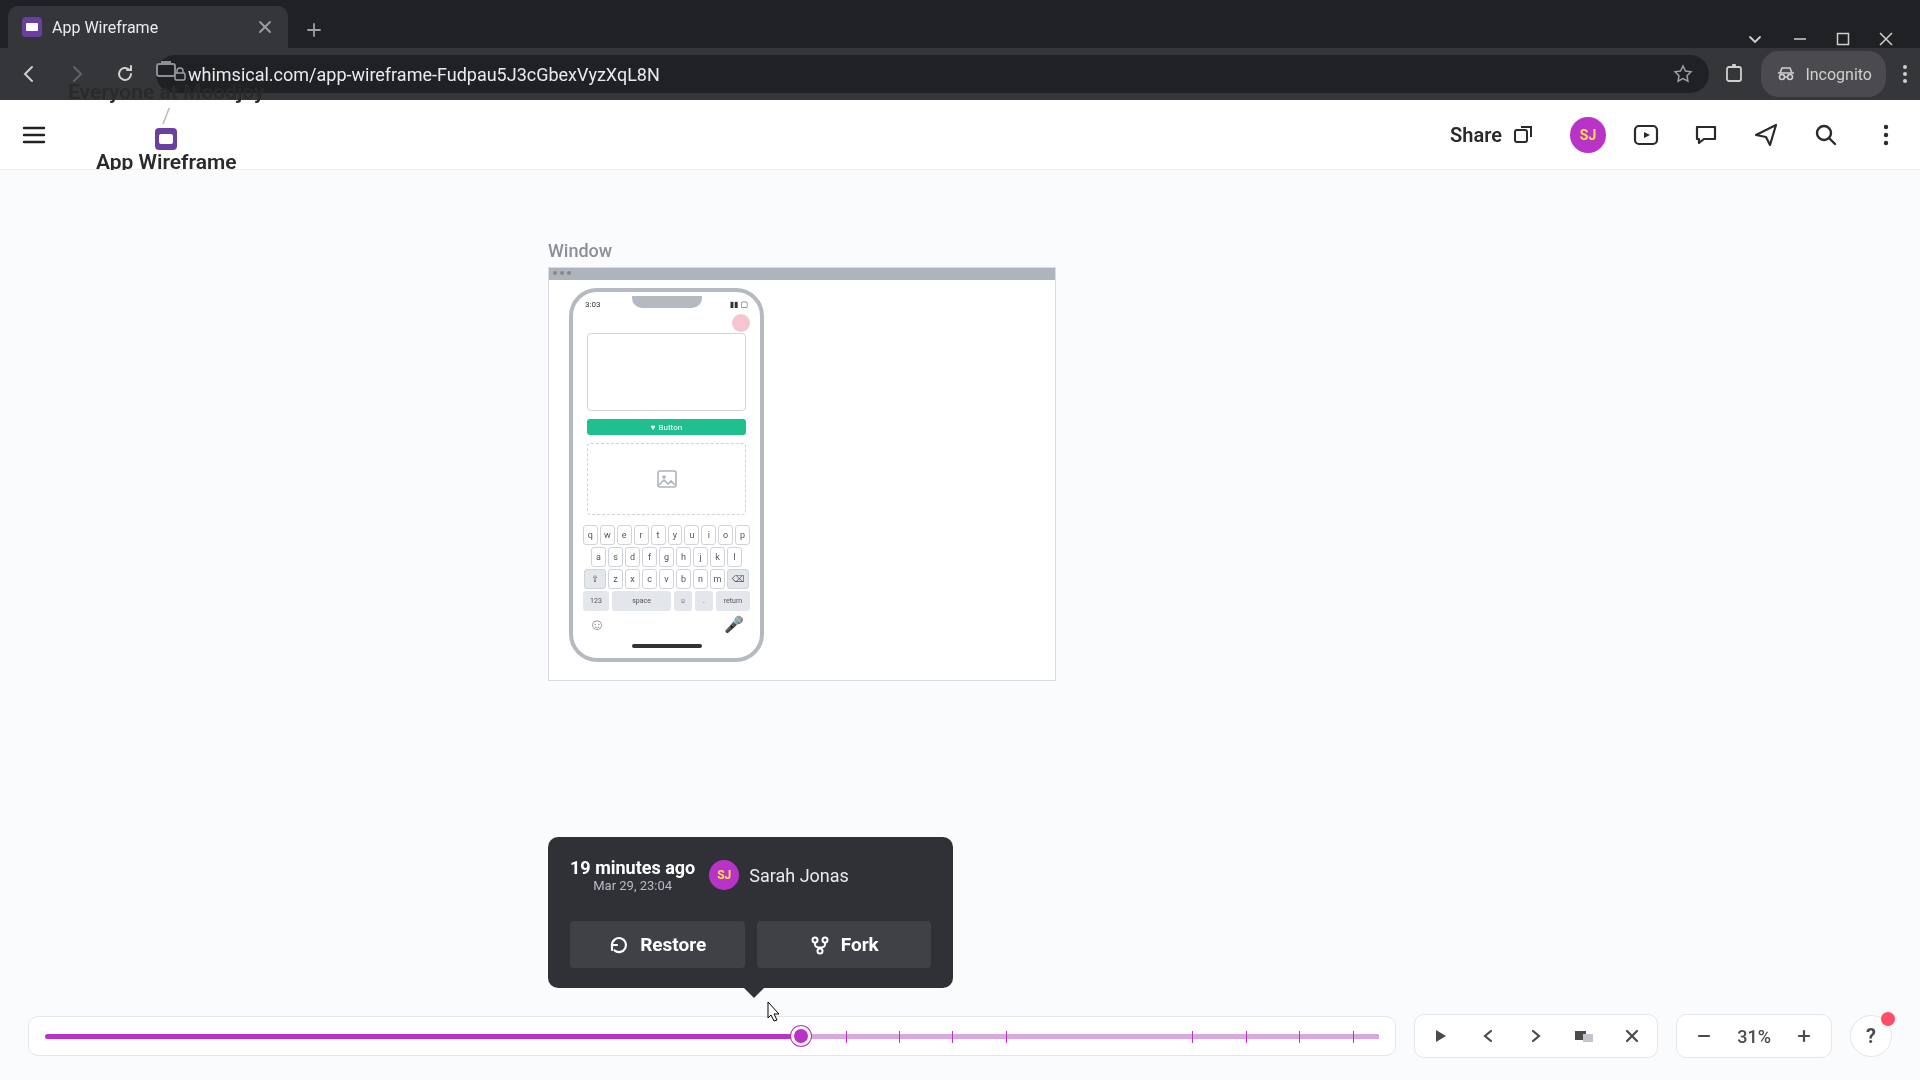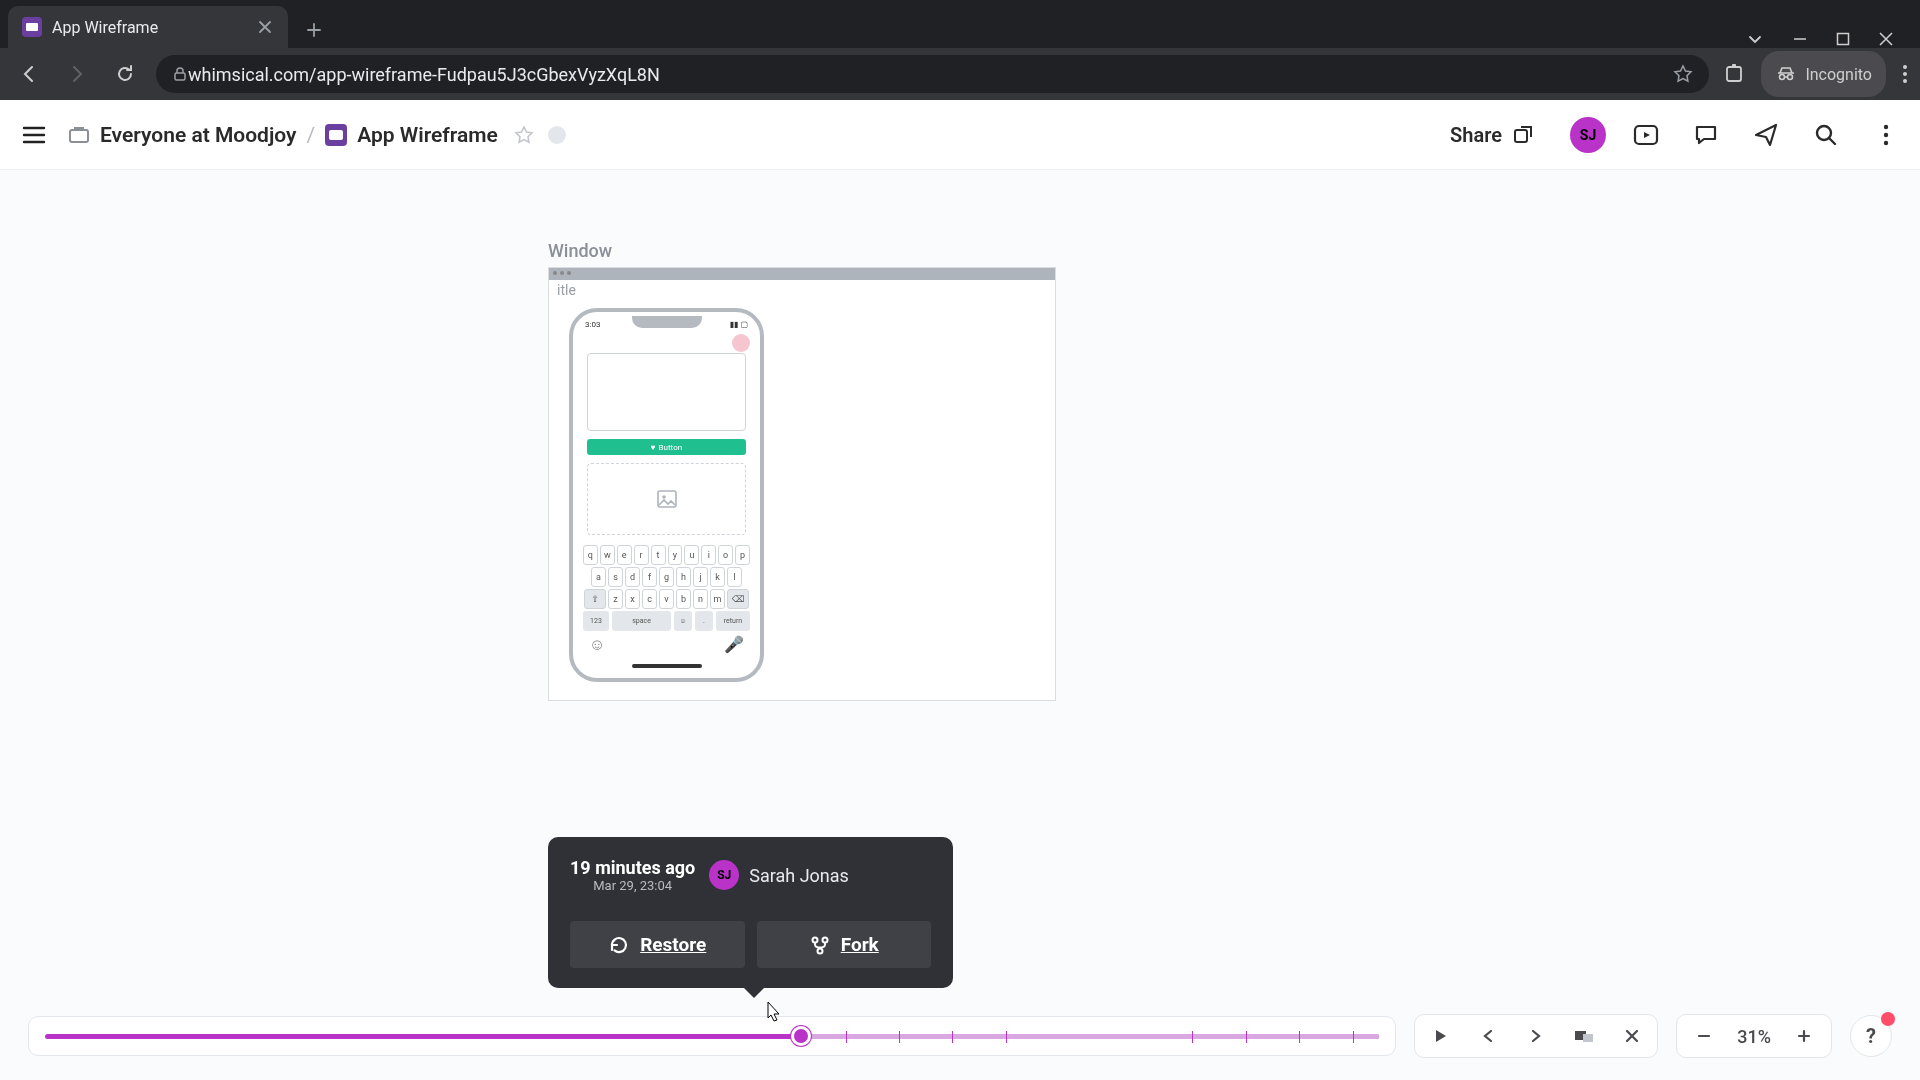--- a/index.html
+++ b/index.html
@@ -23,30 +23,30 @@
   .omnibox { flex:1; height:38px; background:#202124; border-radius:19px; display:flex; align-items:center; padding:4px 16px; color:#e8eaed;}
   .lock { color:#9aa0a6; }
   .url { font-size:18px; color:#e8eaed; flex:1; }
   .star { color:#9aa0a6; cursor:pointer;}
   .addr-right { display:flex; align-items:center; gap:16px; color:#cfcfcf; }
   .incognito-badge { display:flex; align-items:center; gap:8px; background:#4a4a4f; padding:12px 14px; border-radius:18px; font-size:16px;}
   
   
   .app-header { height: 70px; background:#fff; border-bottom:1px solid #eceef0; display:flex; align-items:center; padding:0 14px; gap:14px;}
   .hamburger { width:40px; height:40px; display:flex; align-items:center; justify-content:center; cursor:pointer; color:#222;}
-  .crumb { display:flex; align-items:center; gap:10px; font-size:21px; color:#2a2a2a; font-weight:600;}
+  .crumb { display:flex; align-items:center; font-size:21px; color:#2a2a2a; font-weight:600;flex-direction:column;}
   .crumb .ws-icon { width:22px; height:22px; color:#8a8f98; display:flex; align-items:center; justify-content:center;}
   .crumb .slash { color:#b8bcc2; font-weight:400;}
   .doc-icon { width:22px; height:22px; background:#6b3fa0; border-radius:4px; display:flex; align-items:center; justify-content:center;}
   .doc-icon-inner { width:14px; height:10px; background:#fff; border-radius:2px;}
   .fav-star { color:#c2c6cc; cursor:pointer; margin-left:6px;}
   .synced { width:18px; height:18px; border-radius:50%; background:#e3e6ea; margin-left:4px;}
   .header-right { margin-left:auto; display:flex; align-items:center; gap:20px;}
   .share-btn { display:flex; align-items:center; gap:10px; font-size:20px; font-weight:600; padding:8px 16px; border-radius:8px; cursor:pointer; color:#2a2a2a;}
-  .avatar { width:36px; height:36px; border-radius:50%; background:#b933c8; color:#000000; display:flex; align-items:center; justify-content:center; font-size:14px; font-weight:700;}
+  .avatar { width:36px; height:36px; border-radius:50%; background:#b933c8; color:#fde047; display:flex; align-items:center; justify-content:center; font-size:14px; font-weight:700;}
   .hicon { width:40px; height:40px; display:flex; align-items:center; justify-content:center; color:#2a2a2a; cursor:pointer;}
 
   
   .canvas-area { position:relative; background:#fafbfc; height: calc(1080px - 48px - 52px - 70px); }
   
   
   .wf-wrap { position:absolute; left:548px; top:70px; }
   .wf-label { font-size:18px; color:#8a8f98; font-weight:500; margin-bottom:6px;}
   .wf-window { width:508px; background:#fff; border:1px solid #d9dde2;}
   .wf-titlebar { height:12px; background:#aeb4bc; position:relative;}
@@ -75,21 +75,21 @@
   .history-tip { position:absolute; left:548px; bottom:92px; background:#2f3136; color:#fff; border-radius:10px; padding:20px 22px; width:405px;}
   .history-tip:after{ content:""; position:absolute; bottom:-10px; left:196px; border:10px solid transparent; border-top-color:#2f3136; border-bottom:none;}
   .tip-top{ display:flex; align-items:center; gap:14px; margin-bottom:28px;}
   .tip-time{ display:flex; flex-direction:column;}
   .tip-time .rel{ font-size:18px; font-weight:700;}
   .tip-time .abs{ font-size:13px; color:#b8bcc2; text-align:center;}
   .tip-user{ display:flex; align-items:center; gap:10px;}
   .tip-user .avatar{ width:30px; height:30px; font-size:12px;}
   .tip-user .name{ font-size:18px; color:#e8eaed;}
   .tip-btns{ display:flex; gap:12px;}
-  .tip-btn{ flex:1; background:#3f4146; border-radius:4px; padding:12px; display:flex; align-items:center; justify-content:center; gap:10px; font-size:19px; font-weight:700; cursor:pointer;text-decoration:underline;}
+  .tip-btn{ flex:1; background:#3f4146; border-radius:4px; padding:12px; display:flex; align-items:center; justify-content:center; gap:10px; font-size:19px; font-weight:700; cursor:pointer;}
 
   
   .timeline-bar{ position:absolute; bottom:22px; left:28px; right:28px; display:flex; align-items:center; gap:18px;}
   .timeline{ flex:1; height:40px; background:#fff; border:1px solid #e3e6ea; border-radius:10px; display:flex; align-items:center; padding:0 16px; position:relative;}
   .track{ flex:1; height:5px; background:#b933c8; border-radius:3px; position:relative;}
   .track:after{ content:""; position:absolute; left:56.5%; right:0; top:0; bottom:0; background:#d9a8e0; border-radius:0 3px 3px 0;}
   .ticks{ position:absolute; left:16px; right:16px; top:8px; height:24px; pointer-events:none;}
   .tick{ position:absolute; top:6px; width:1px; height:12px; background:#b933c8;}
   .thumb{ position:absolute; top:50%; transform:translate(-50%,-50%); width:20px; height:20px; border-radius:50%; background:#b933c8; border:3px solid #fff; box-shadow:0 0 0 1px #b933c8;}
   .tl-controls{ display:flex; align-items:center; gap:6px; background:#fff; border:1px solid #e3e6ea; border-radius:10px; padding:4px;}
@@ -278,21 +278,20 @@
   <div class="wf-wrap">
     <div class="wf-label">Window</div>
     <div class="wf-window">
       <div class="wf-titlebar">
           <div class="dots">
             <span></span>
             <span></span>
             <span></span>
           </div>
         </div>
-      <div class="wf-subtitle">itle</div>
       <div class="wf-body">
         <div class="phone">
           <div class="notch"></div>
           <div class="status">
             <span>3:03</span>
             <span>▮▮ ▢</span>
           </div>
           <div class="pink-dot"></div>
           <div class="card1"></div>
           <div class="green-btn">

